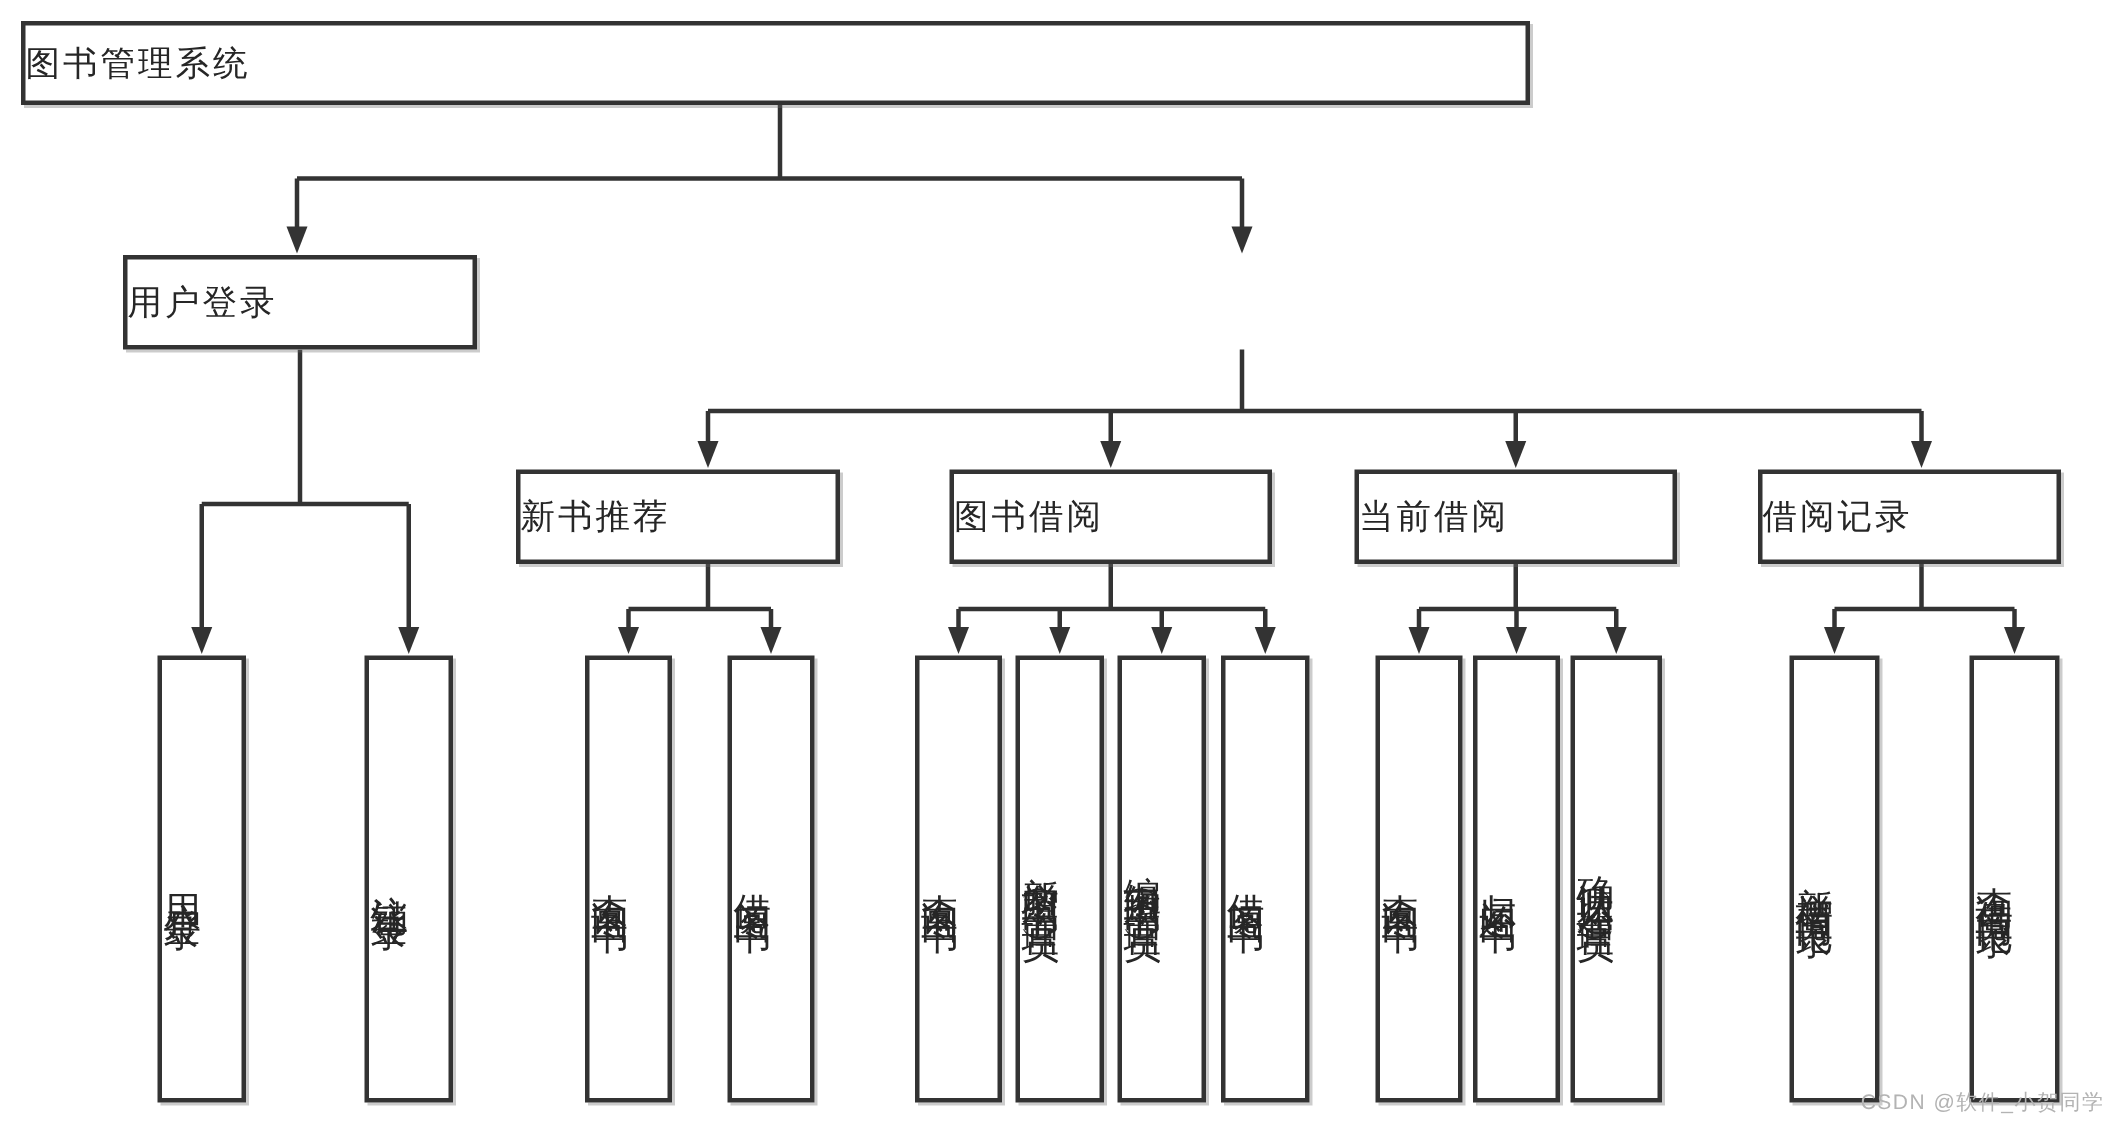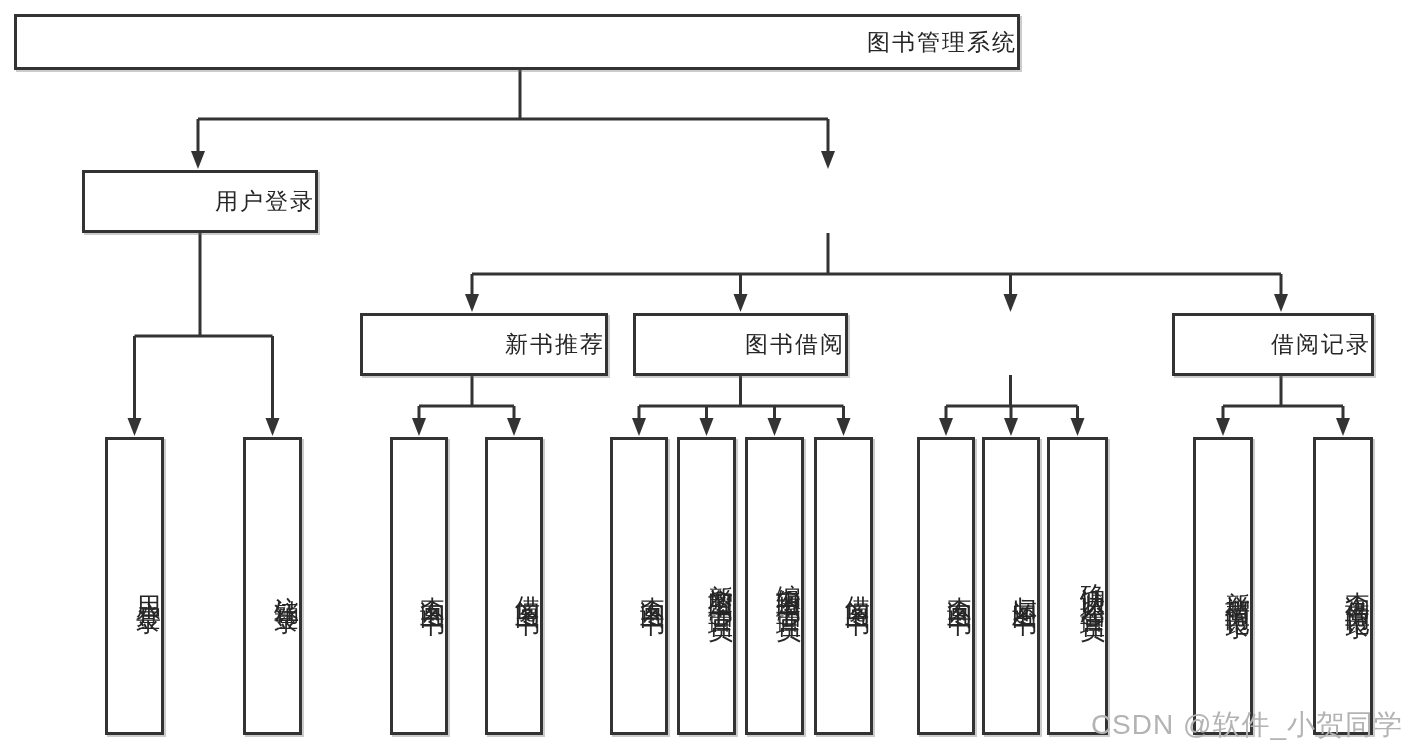--- a/index.html
+++ b/index.html
@@ -26,42 +26,42 @@
     fill: #333333;
     stroke: none;
   }
   .box {
     position: absolute;
     background: #ffffff;
     border: 3px solid #333333;
     box-sizing: border-box;
     display: flex;
     align-items: center;
-    justify-content: flex-end;
+    justify-content: flex-start;
     z-index: 2;
     box-shadow: 2px 2px 0 rgba(110,110,110,0.35);
   }
   .hbox span {
     font-size: 23px;
     color: #262626;
     letter-spacing: 2px;
     white-space: nowrap;
   }
   .vbox span {
     writing-mode: vertical-rl;
     font-size: 25px;
     letter-spacing: 5px;
     color: #262626;
     line-height: 1;
   }
   .watermark {
     position: absolute;
     right: 2px;
     bottom: 3px;
-    font-size: 28px;
+    font-size: 14px;
     letter-spacing: 1px;
     color: #b3b3b3;
     z-index: 3;
     white-space: nowrap;
   }
 </style>
 </head>
 <body>
 
 <div class="canvas">
@@ -117,25 +117,28 @@
   </svg>
 
   <div class="box hbox" style="left:14px;top:14px;width:1006px;height:56px">
     <span>图书管理系统</span>
   </div>
 
   <div class="box hbox" style="left:82px;top:170px;width:236px;height:63px">
     <span>用户登录</span>
   </div>
 
-  <div class="box hbox" style="left:360px;top:313px;width:248px;height:63px">
+  <div class="box hbox" style="left:344px;top:313px;width:216px;height:63px">
     <span>新书推荐</span>
   </div>
   <div class="box hbox" style="left:633px;top:313px;width:215px;height:63px">
     <span>图书借阅</span>
+  </div>
+  <div class="box hbox" style="left:903px;top:313px;width:215px;height:63px">
+    <span>当前借阅</span>
   </div>
   <div class="box hbox" style="left:1172px;top:313px;width:202px;height:63px">
     <span>借阅记录</span>
   </div>
 
   <div class="box vbox" style="left:105px;top:437px;width:59px;height:298px">
     <span>用户登录</span>
   </div>
   <div class="box vbox" style="left:243px;top:437px;width:59px;height:298px">
     <span>注销登录</span>

